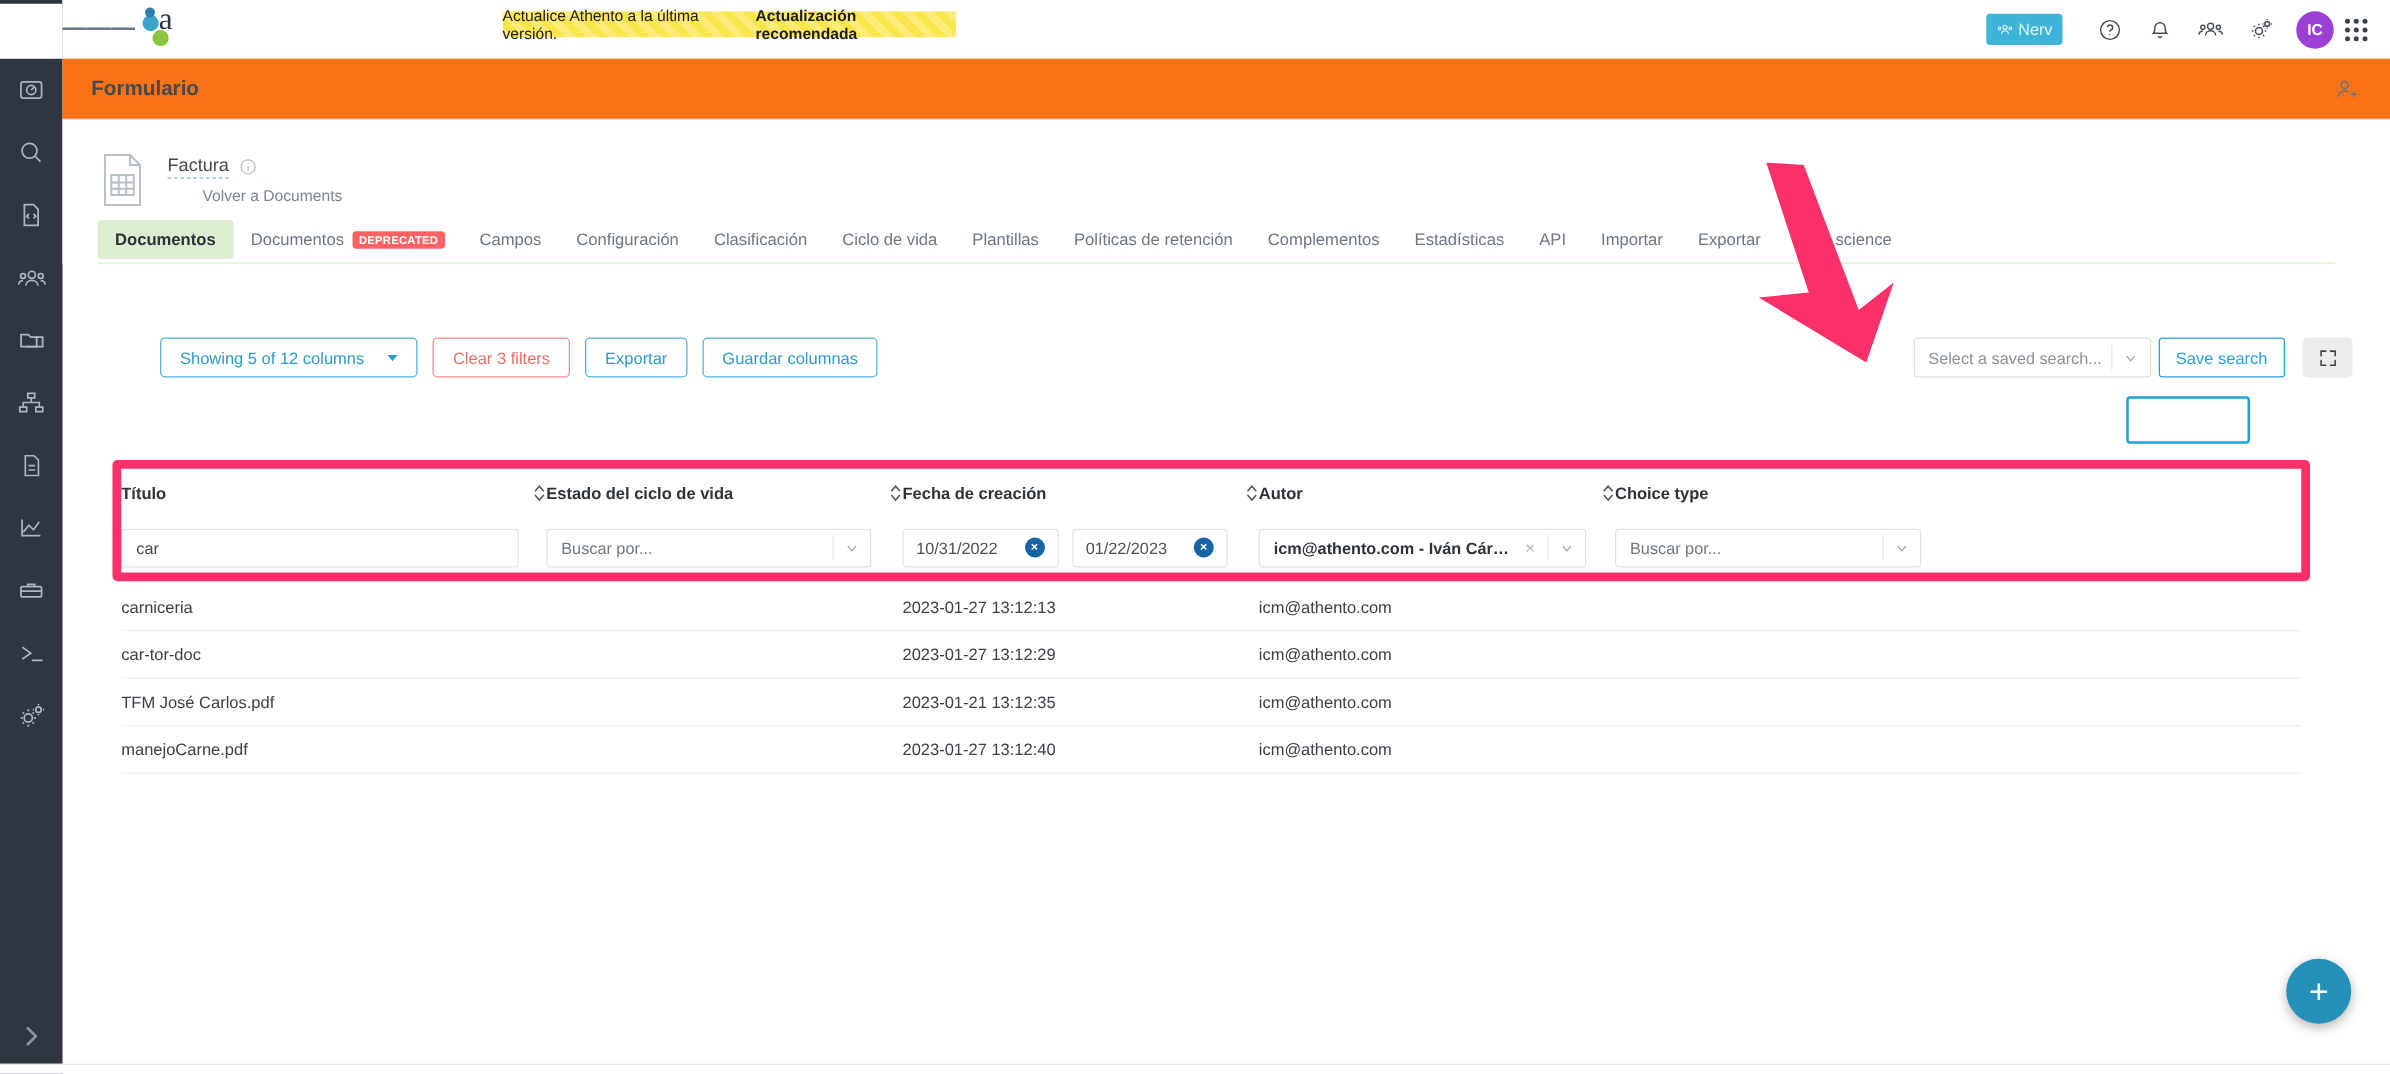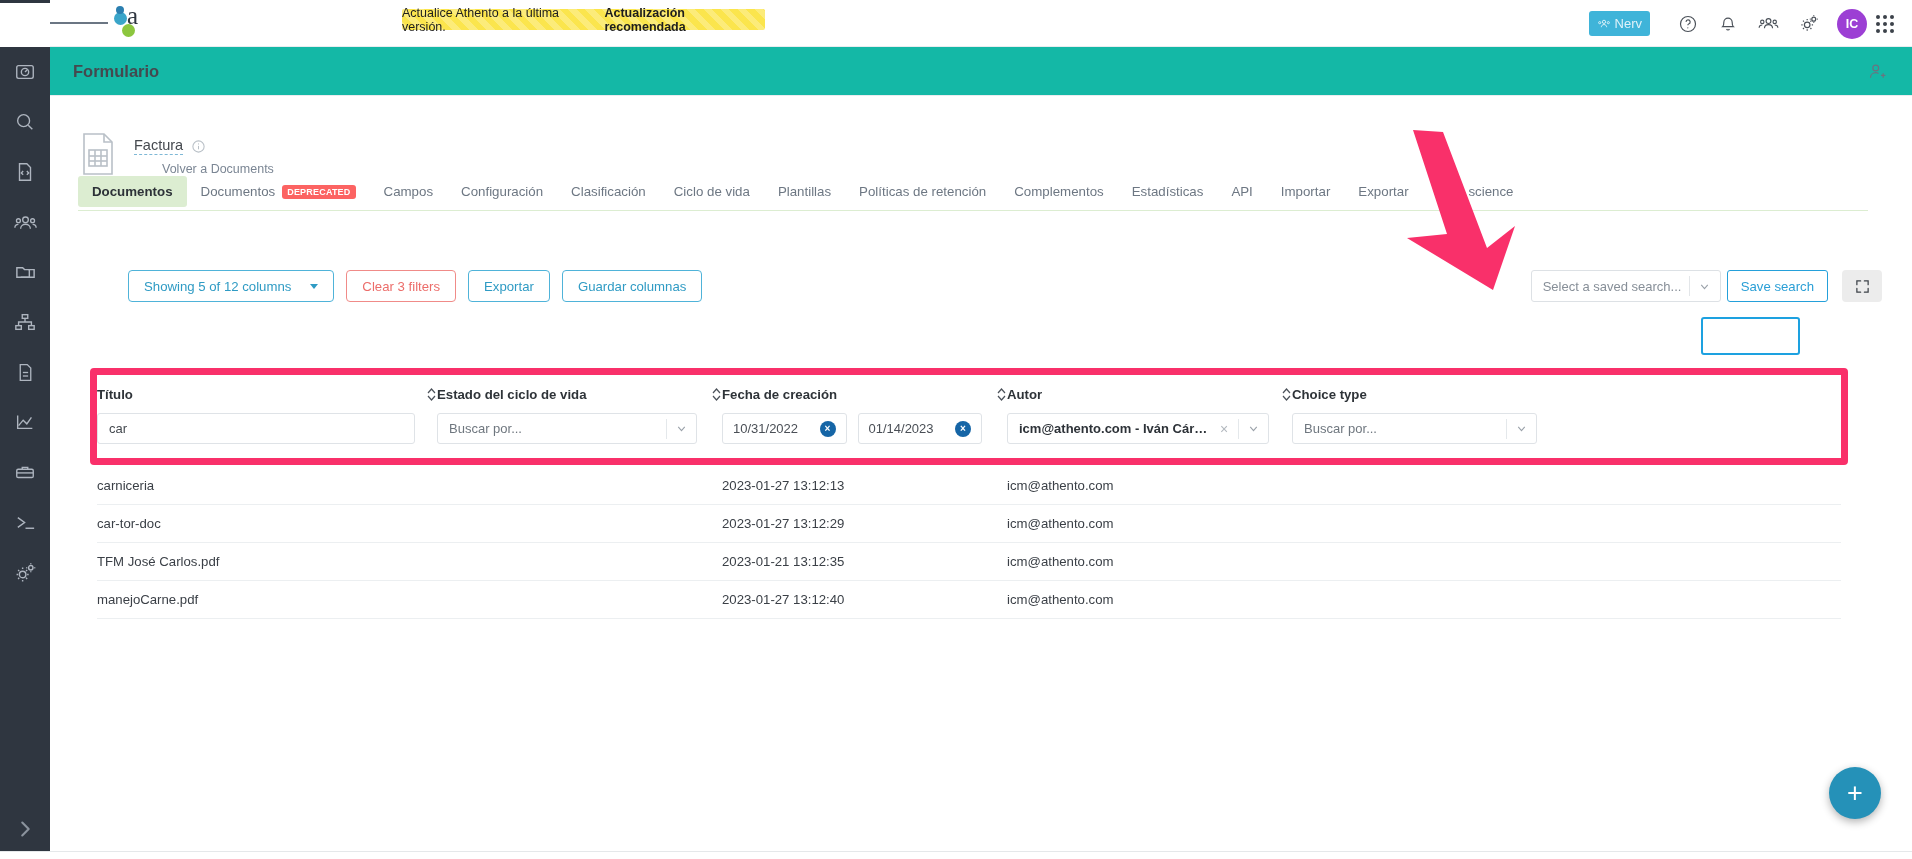--- a/index.html
+++ b/index.html
@@ -111,30 +111,30 @@
   #grid-menu { display: grid; grid-template-columns: repeat(3,4px);
     grid-gap: 3px; margin-right: 2px; cursor: pointer; }
   #grid-menu i { width: 4px; height: 4px; border-radius: 50%; background: #3c424a; display: block;}
 
   
   #page-header {
     position: absolute; left: 50px; top: 47px;
     width: 1862px; height: 49px;
     border-bottom: 1px solid #e9ecef;
     display: flex; align-items: center;
-    background: #14b8a6;
+    background: #f97316;
   }
   #page-title { margin-left: 23px; font-size: 16.5px; font-weight: bold; color: #44494f; }
   #header-user-icon { position: absolute; right: 24px; top: 14px; cursor: pointer; }
 
   
   #doc-header {
     position: absolute; left: 50px; top: 96px;
     width: 1862px; height: 80px; background: #fff;
-    display: flex; align-items: flex-end; padding: 16px 0 0 28px;
+    display: flex; align-items: center; padding: 16px 0 0 28px;
   }
   #doc-icon { width: 40px; height: 44px; flex: none; }
   #doc-meta { margin-left: 16px; }
   #doc-name-row { display: flex; align-items: center; gap: 8px; }
   #doc-name {
     font-size: 14.5px; color: #45494f;
     border-bottom: 1px dashed #7eb8d6; padding-bottom: 1px;
     cursor: pointer;
   }
   #doc-back { font-size: 12.5px; color: #7b8694; margin-top: 7px; cursor: pointer; margin-left: 28px; }
@@ -225,21 +225,21 @@
   .col-fecha  { width: 285px; }
   .col-autor  { width: 285px; }
   .col-choice { width: 285px; }
   #thead-row { display: flex; align-items: center; height: 38px; }
   .th {
     display: flex; align-items: center; font-size: 13.2px;
     font-weight: bold; color: #2e3338; padding-right: 0;
   }
   .th .label { flex: 1; }
   .sort-ico { cursor: pointer; display: flex; flex-direction: column; align-items: center; }
-  #filter-row { display: flex; align-items: flex-start; height: 50px; }
+  #filter-row { display: flex; align-items: center; height: 50px; }
   .fcell { padding-right: 14px; }
   .finput {
     height: 31px; border: 1px solid #dfe3e7; border-radius: 3px;
     background: #fff; display: flex; align-items: center;
     font-size: 13px; color: #6f777f;
   }
   .finput input {
     border: none; outline: none; flex: 1; padding: 0 11px;
     font-size: 13px; color: #44494f; height: 29px; background: transparent;
     font-family: "Liberation Sans", sans-serif;
@@ -634,21 +634,21 @@
             </svg>
           </div>
         </div>
       </div>
       <div class="fcell col-fecha" style="display: flex;">
         <div class="date-box">
           <span>10/31/2022</span>
           <span class="clear-pill">×</span>
         </div>
         <div class="date-box">
-          <span>01/14/2023</span>
+          <span>01/22/2023</span>
           <span class="clear-pill">×</span>
         </div>
       </div>
       <div class="fcell col-autor">
         <div class="finput" style="width:262px">
           <span class="selected-val">icm@athento.com - Iván Cárd...</span>
           <span class="x-clear">×</span>
           <div class="vdiv"></div>
           <div class="caret">
             <svg width="13" height="13" viewBox="0 0 24 24" stroke="#9aa1a9" fill="none" stroke-width="2">

